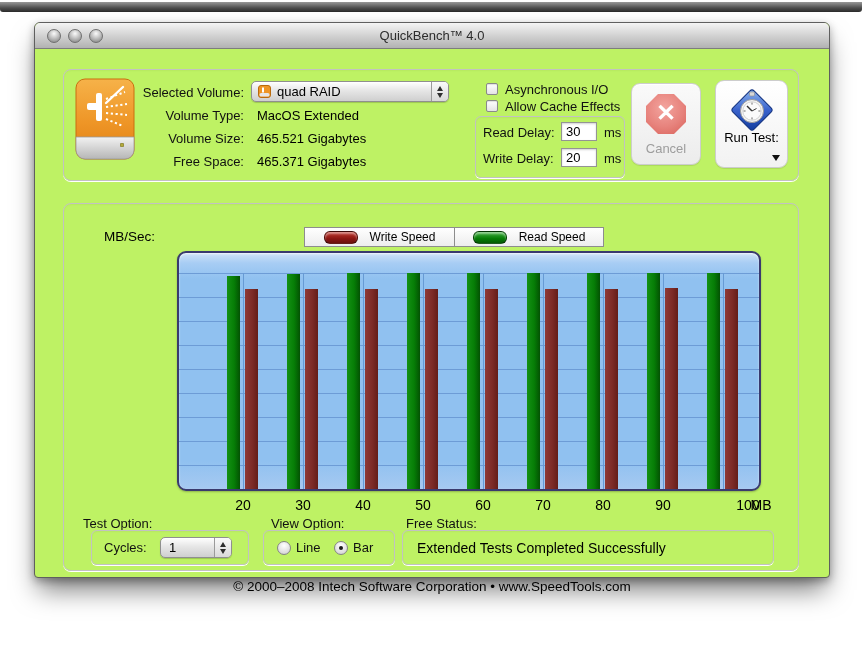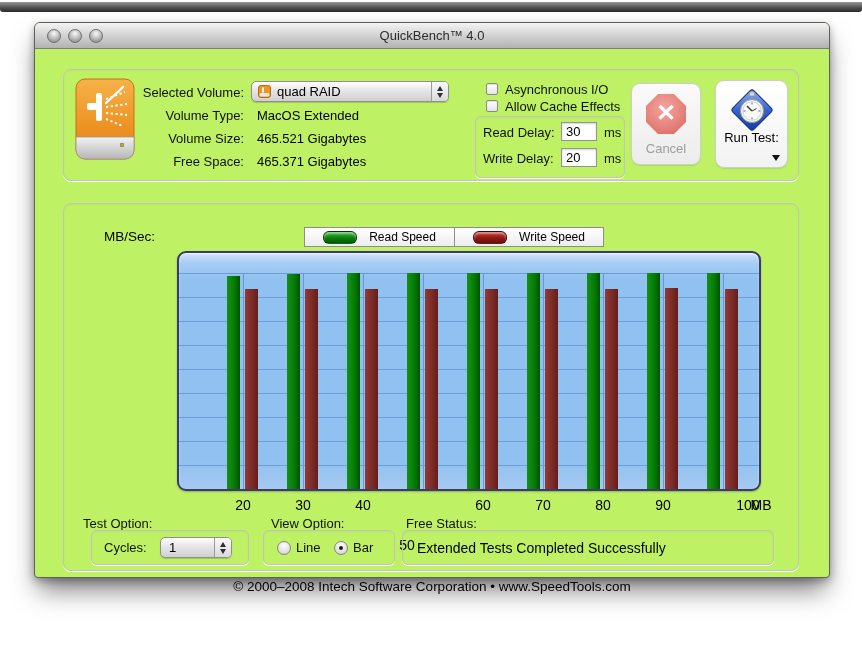--- a/index.html
+++ b/index.html
@@ -219,26 +219,26 @@
       </div>
       <div class="blabel" style="bottom:22px;">Run Test:</div>
       <div class="runtest-arrow"></div>
     </div>
 
     <div class="groupbox" style="left:28px; top:180px; width:736px; height:368px;"></div>
 
 
     <div class="legend" style="left:269px; top:204px; width:300px; height:20px;">
       <div class="cell">
+        <span class="swatch red"></span>
+        <span>Write Speed</span>
+      </div>
+      <div class="cell">
         <span class="swatch green"></span>
         <span>Read Speed</span>
-      </div>
-      <div class="cell">
-        <span class="swatch red"></span>
-        <span>Write Speed</span>
       </div>
     </div>
 
     <div class="ylabel-title">MB/Sec:</div>
 
     <div class="chart">
       <div class="plot">
           <div class="hgrid" style="top: 20px;"></div>
           <div class="hgrid" style="top: 44px;"></div>
           <div class="hgrid" style="top: 68px;"></div>
@@ -276,21 +276,21 @@
           <div class="bar" style="left: 528px; height: 216px; background: linear-gradient(90deg, rgb(20, 145, 20), rgb(6, 125, 6) 55%, rgb(3, 82, 3));"></div>
           <div class="bar" style="left: 546px; height: 199.8px; background: linear-gradient(90deg, rgb(143, 58, 53), rgb(125, 43, 39) 55%, rgb(100, 29, 25));"></div>
         </div>
     </div>
 
     <div class="xlabels">
       <div class="xunit">MB</div>
     <div class="xlab" style="left: 44px;">20</div>
         <div class="xlab" style="left: 104px;">30</div>
         <div class="xlab" style="left: 164px;">40</div>
-        <div class="xlab" style="left: 208px; margin-top: 40px;">50</div>
+        <div class="xlab" style="left: 224px;">50</div>
         <div class="xlab" style="left: 284px;">60</div>
         <div class="xlab" style="left: 344px;">70</div>
         <div class="xlab" style="left: 404px;">80</div>
         <div class="xlab" style="left: 464px;">90</div>
         <div class="xlab" style="left: 549px;">100</div>
       </div>
 
     <div class="lbl" style="left:48px; top:493px;">Test Option:</div>
     <div class="groupbox" style="left:56px; top:507px; width:158px; height:35px; border-radius:6px;">
       <div class="lbl" style="left:12px; top:9px; position:absolute;">Cycles:</div>

